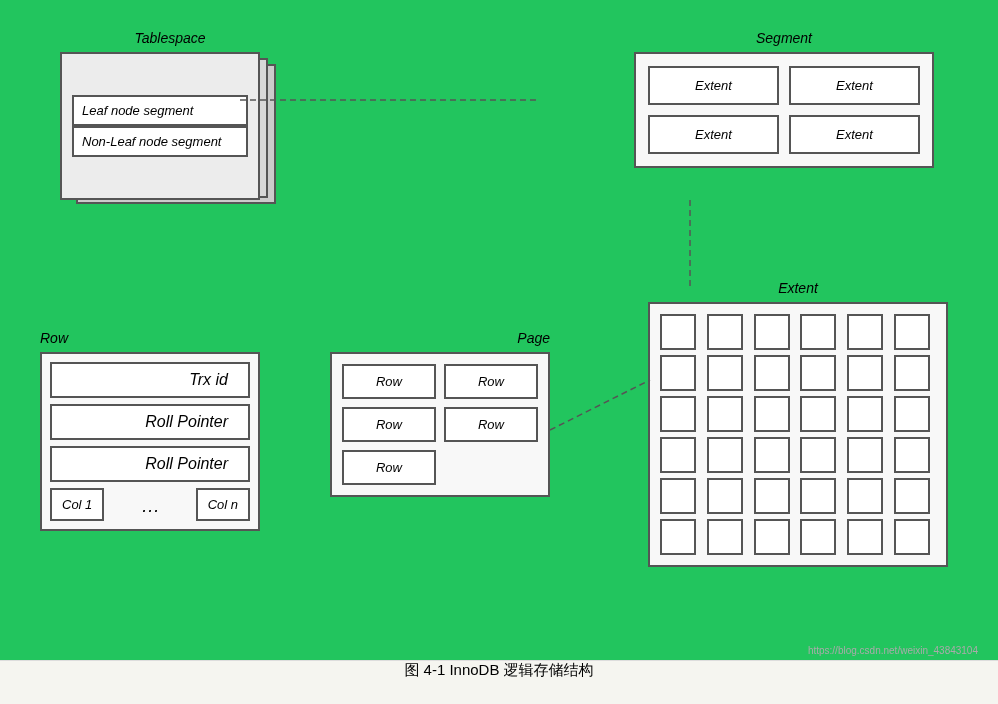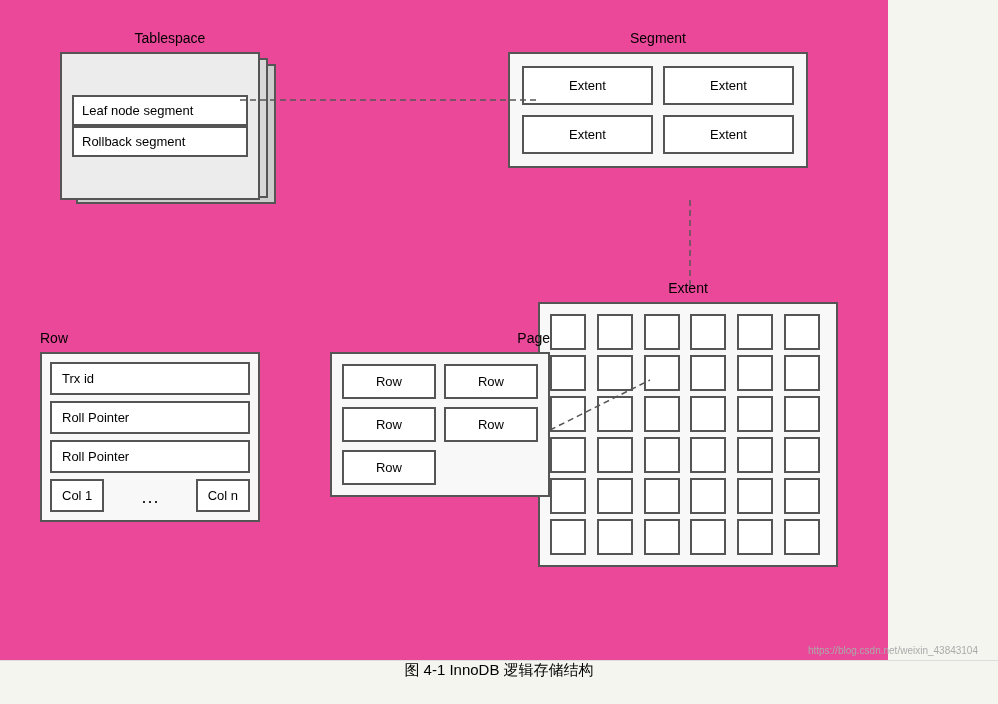--- a/index.html
+++ b/index.html
@@ -7,24 +7,25 @@
       width: 998px;
       height: 704px;
       background: #f5f5f0;
       font-family: Arial, sans-serif;
       font-size: 13px;
       position: relative;
       overflow: hidden;
     }
 
     .diagram-container {
-      width: 888px;
+      width: 998px;
       height: 660px;
       position: relative;
-      background: #ec4899;
+      background: #22c55e;
+      font-style: italic;
     }
 
     
     .tablespace-area {
       position: absolute;
       left: 40px;
       top: 30px;
       width: 260px;
     }
     .tablespace-label {
@@ -67,21 +68,21 @@
       border: 2px solid #555;
       background: #fff;
       padding: 6px 8px;
       font-size: 13px;
       text-align: left;
     }
 
     
     .segment-area {
       position: absolute;
-      right: 80px;
+      right: 64px;
       top: 30px;
       width: 300px;
     }
     .segment-label {
       text-align: center;
       font-size: 14px;
       margin-bottom: 6px;
     }
     .segment-box {
       border: 2px solid #555;
@@ -141,23 +142,23 @@
       border: 2px solid #555;
       background: #f8f8f8;
       padding: 8px;
       display: flex;
       flex-direction: column;
       gap: 6px;
     }
     .row-field {
       border: 2px solid #555;
       background: #fff;
-      padding: 7px 10px;
-      font-size: 13px;
-      text-align: left;
+      padding: 7px 20px;
+      font-size: 16px;
+      text-align: right;
     }
     .row-col-row {
       display: flex;
       gap: 0;
       align-items: flex-end;
     }
     .row-col-cell {
       border: 2px solid #555;
       background: #fff;
       padding: 7px 10px;
@@ -239,21 +240,21 @@
 
 <div class="diagram-container">
 
   <div class="tablespace-area">
     <div class="tablespace-label">Tablespace</div>
     <div class="tablespace-stack">
       <div class="ts-page ts-page-3"></div>
       <div class="ts-page ts-page-2"></div>
       <div class="ts-page ts-page-1">
         <div class="ts-row">Leaf node segment</div>
-        <div class="ts-row">Rollback segment</div>
+        <div class="ts-row">Non-Leaf node segment</div>
       </div>
     </div>
   </div>
 
   <div class="segment-area">
     <div class="segment-label">Segment</div>
     <div class="segment-box">
       <div class="extent-cell">Extent</div>
       <div class="extent-cell">Extent</div>
       <div class="extent-cell">Extent</div>

